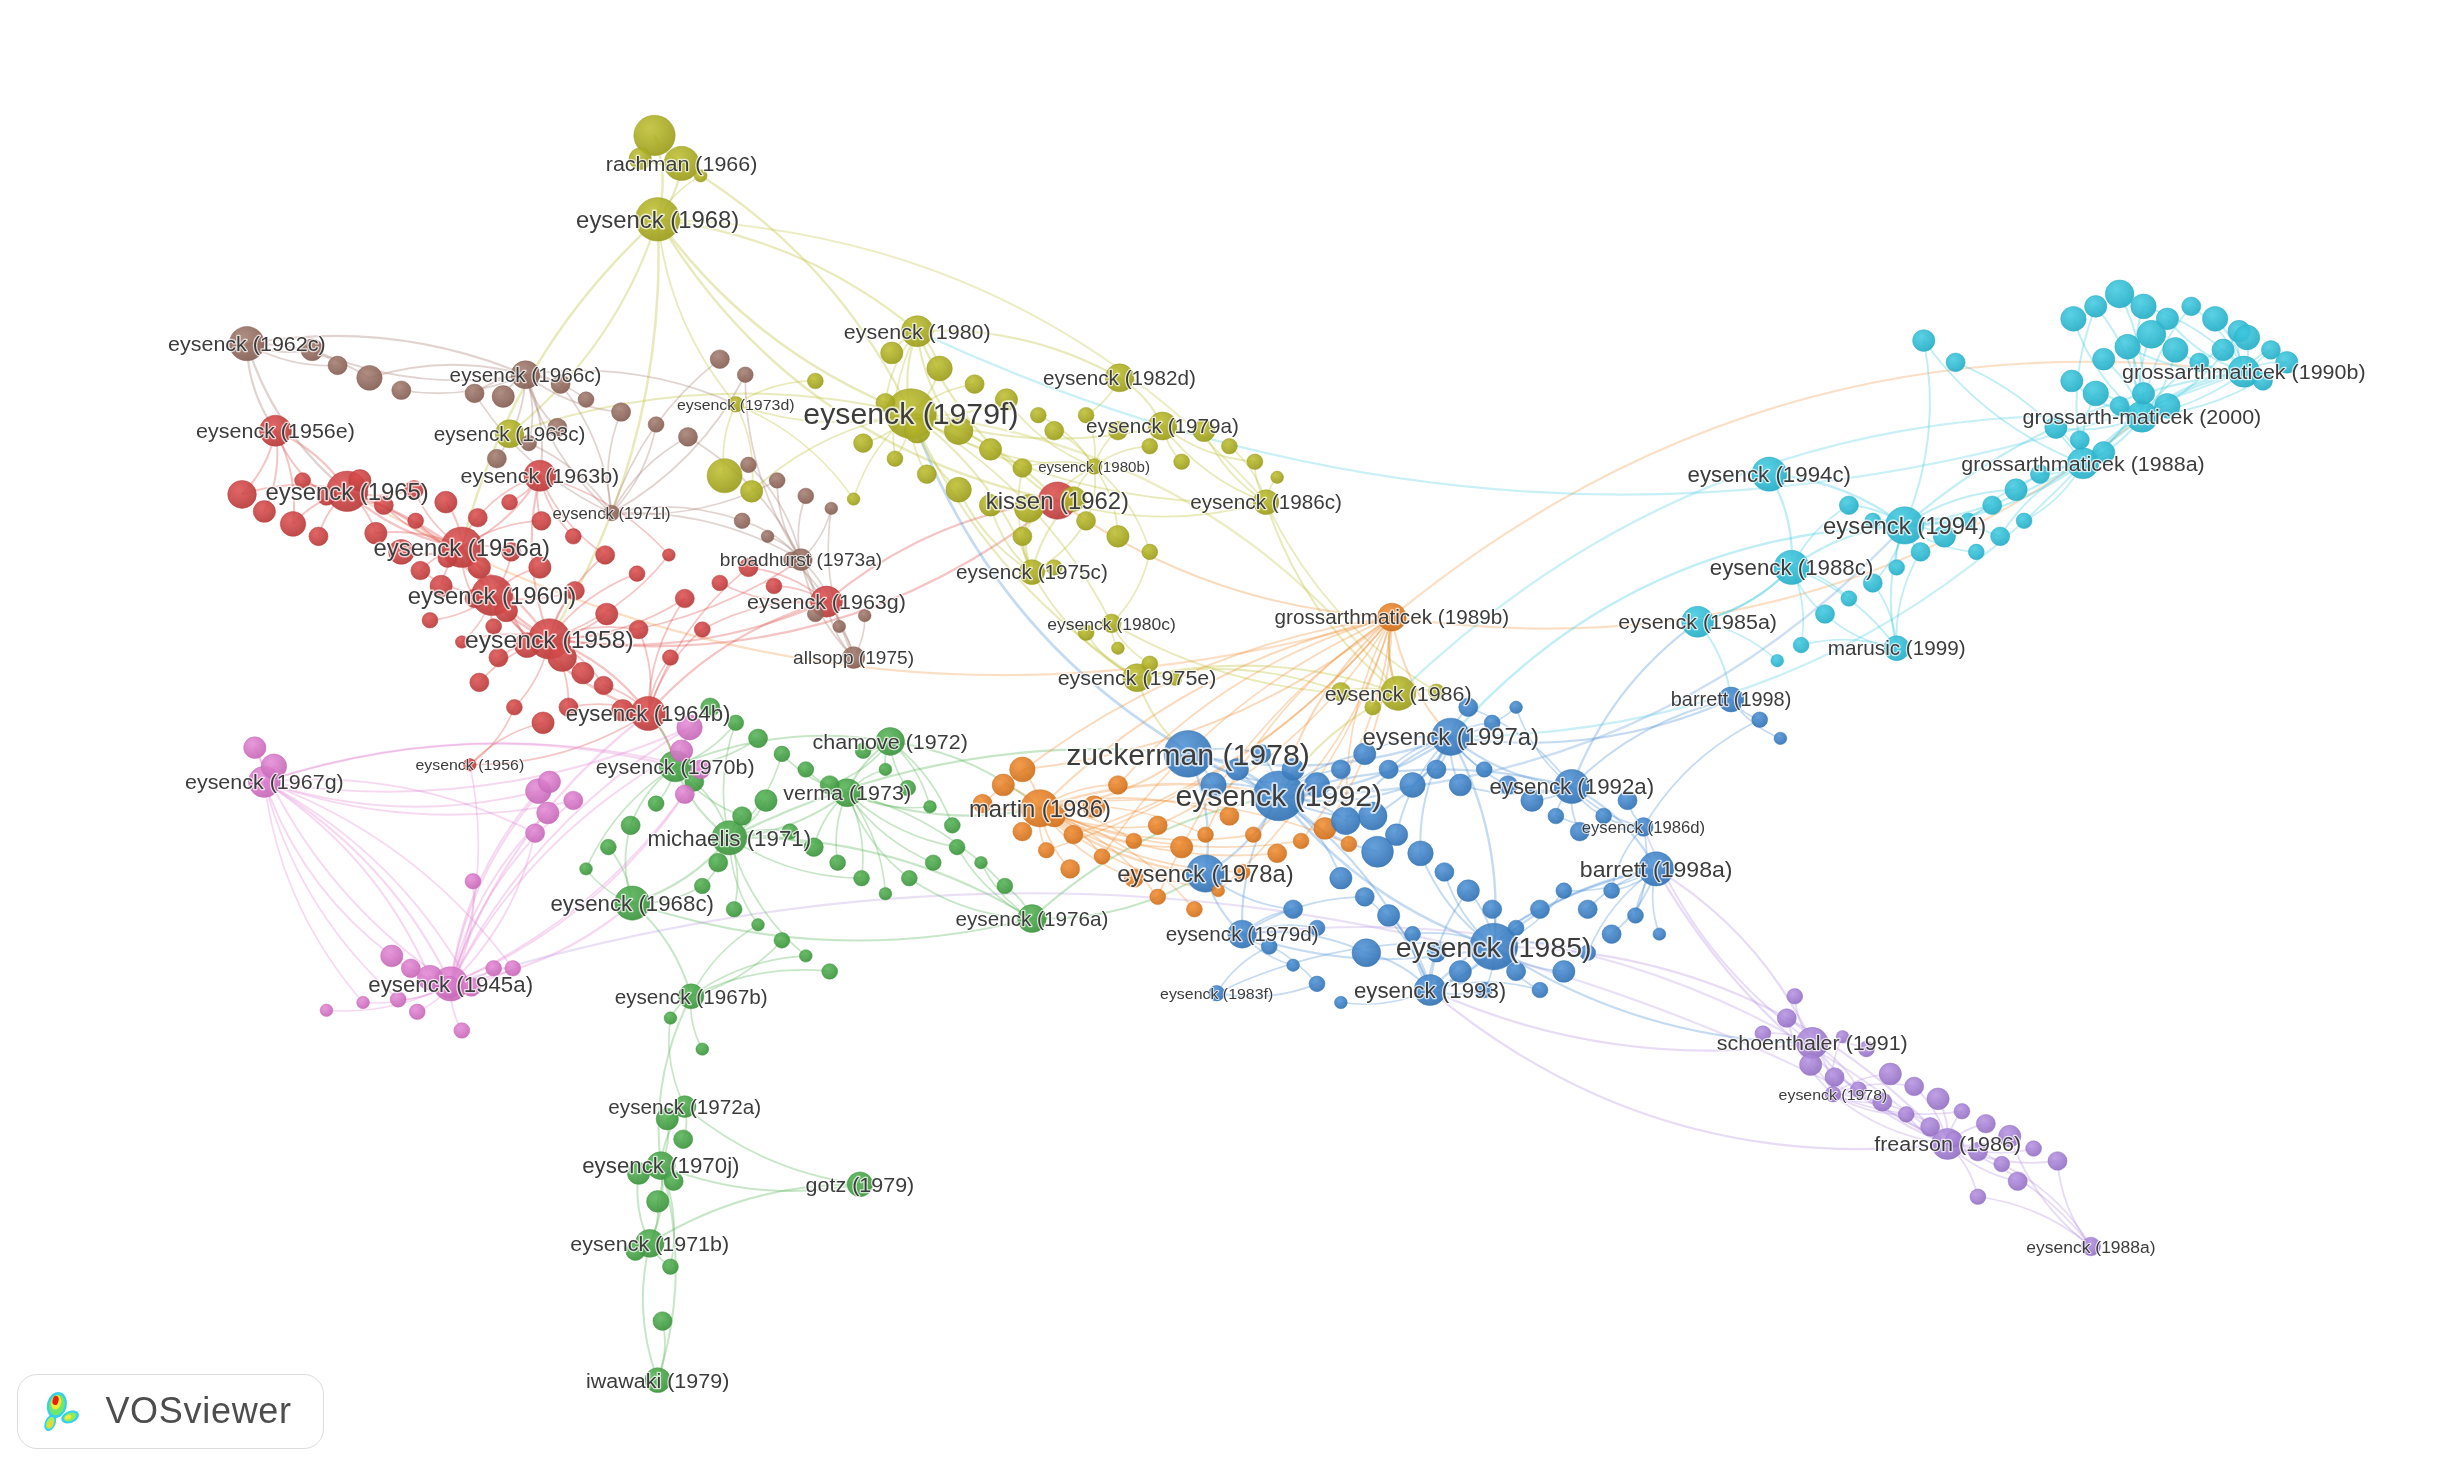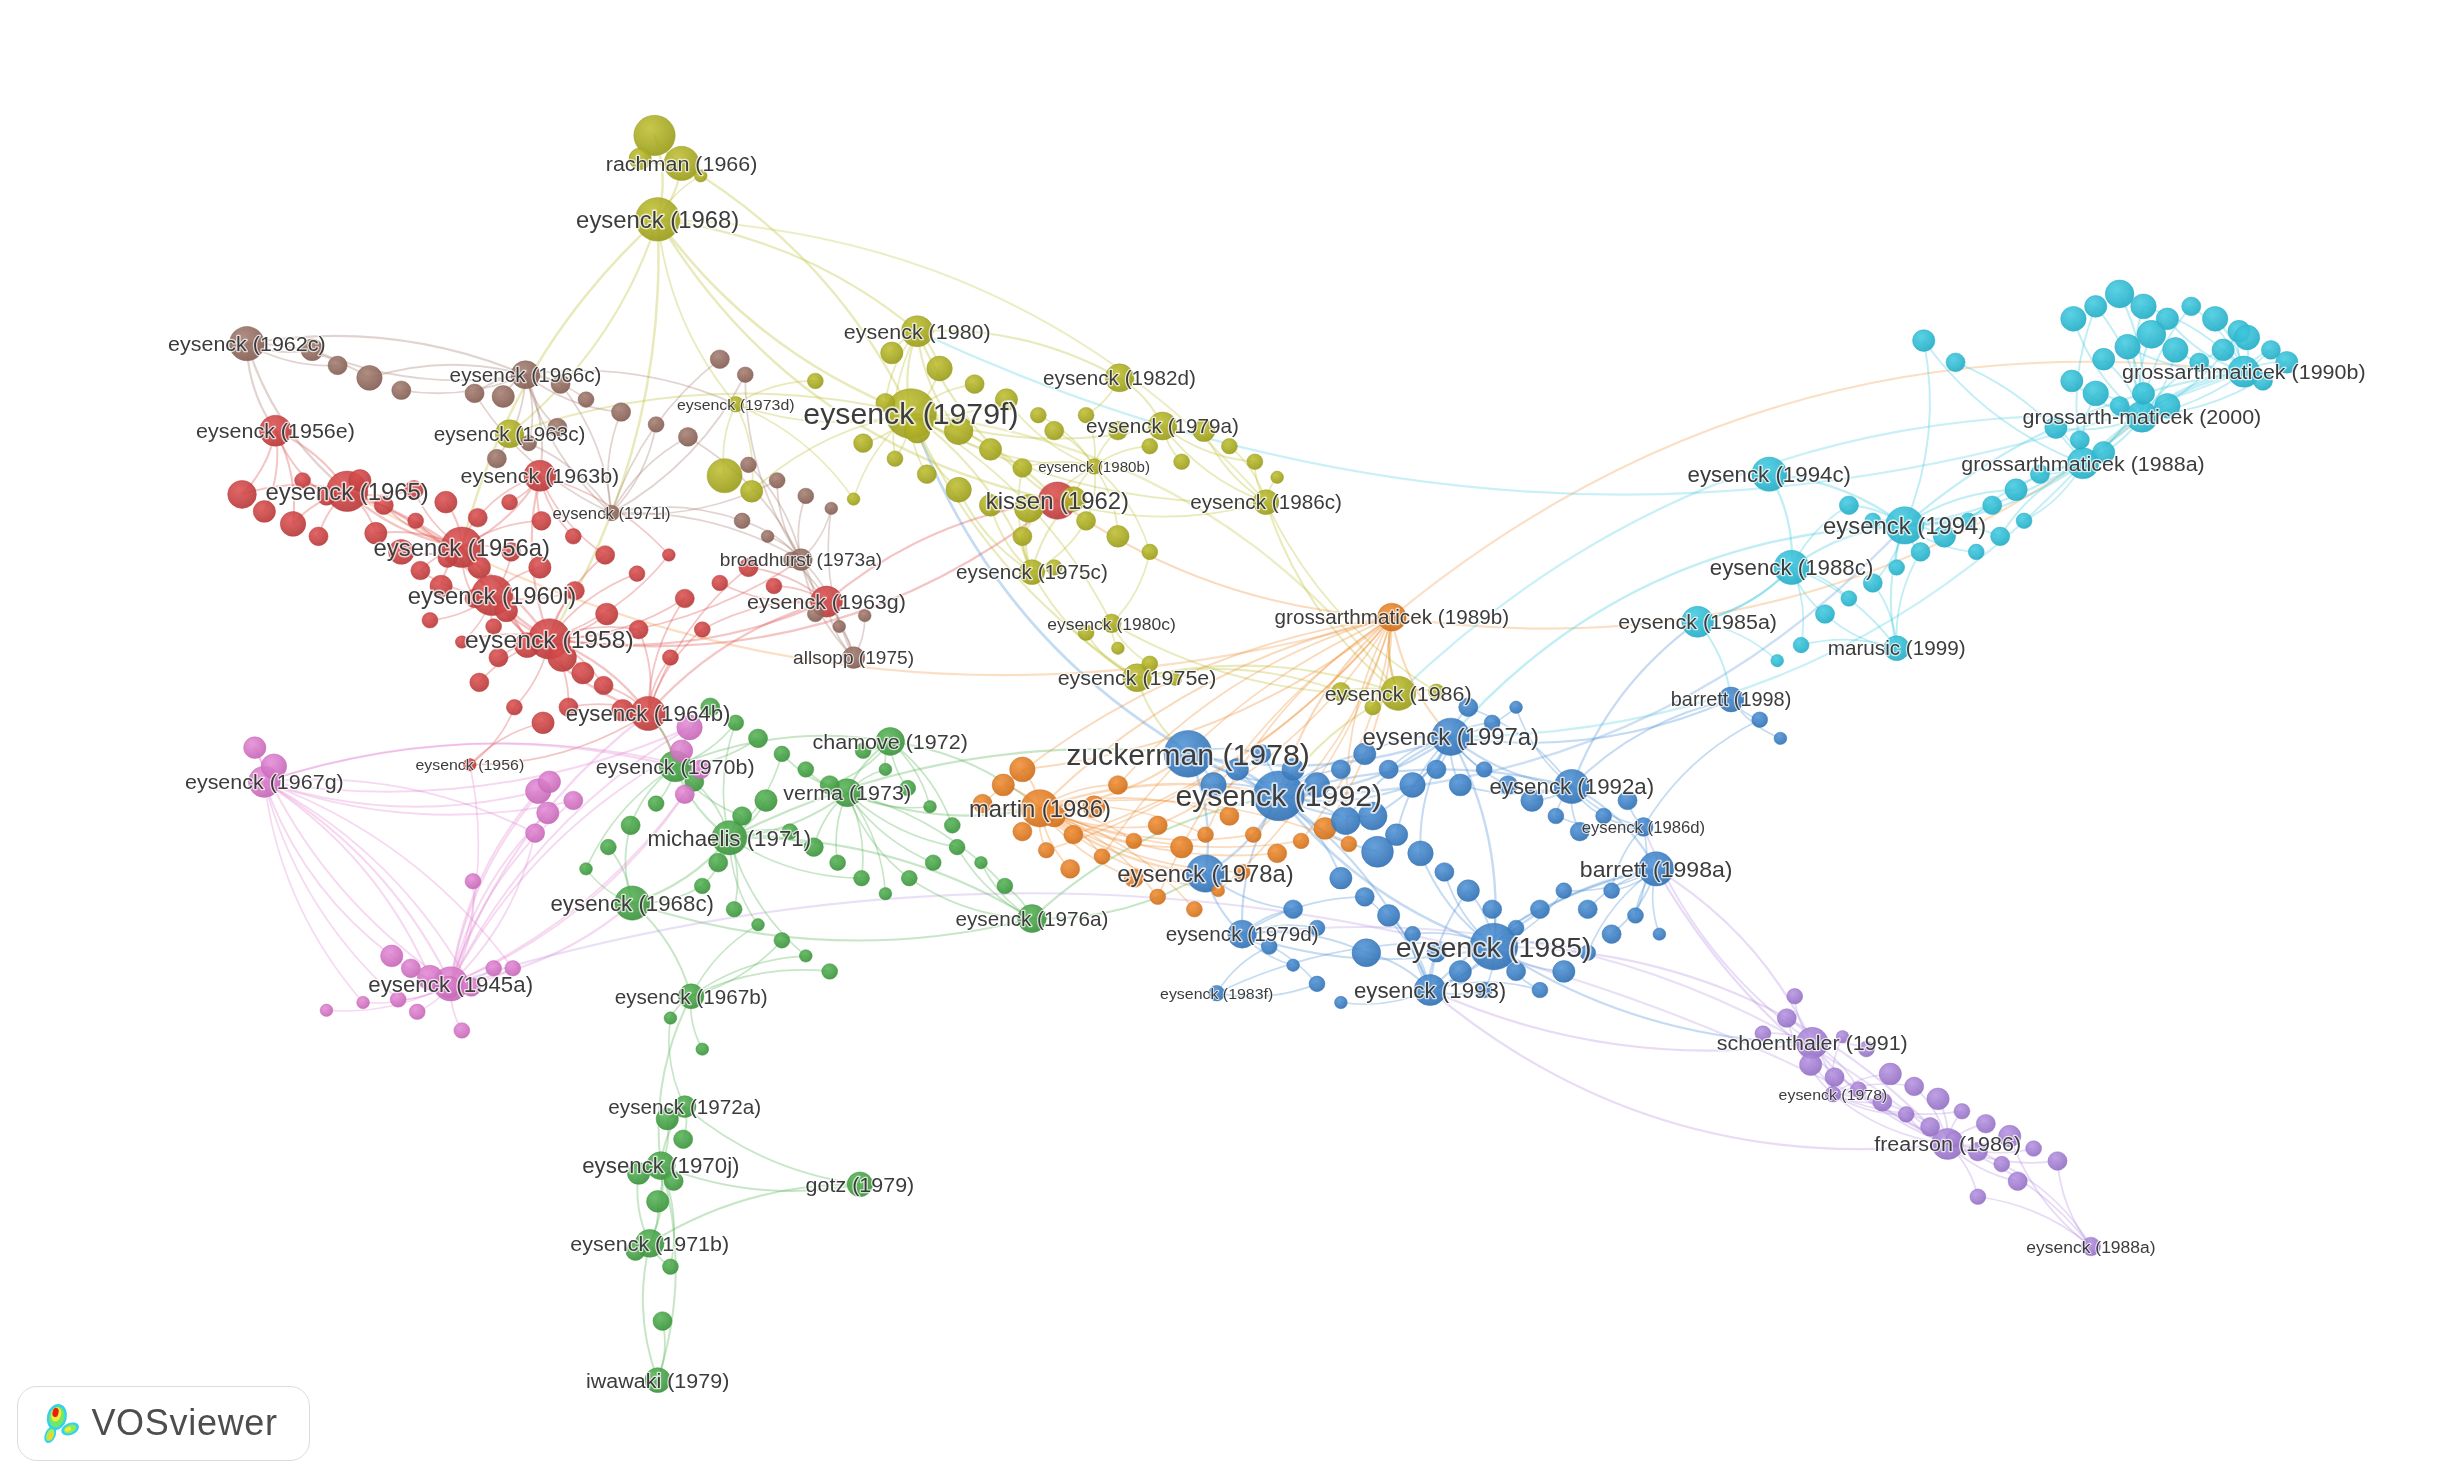--- a/index.html
+++ b/index.html
@@ -29,24 +29,24 @@
     fill: #3c3c3c;
     paint-order: stroke;
     stroke: rgba(255,255,255,0.72);
     stroke-linejoin: round;
     cursor: default;
     user-select: none;
   }
   .logo-box {
     position: absolute;
     left: 17.4px;
-    bottom: 17px;
+    bottom: 29px;
     display: flex;
     align-items: center;
-    gap: 9px;
+    gap: 23px;
     background: #ffffff;
     border: 1.3px solid #dcdcdc;
     border-radius: 20px;
     padding: 14.7px 31px 14.7px 23px;
     box-sizing: border-box;
   }
   .logo-text {
     font-size: 36px;
     color: #4d4d4d;
     letter-spacing: 0.7px;

